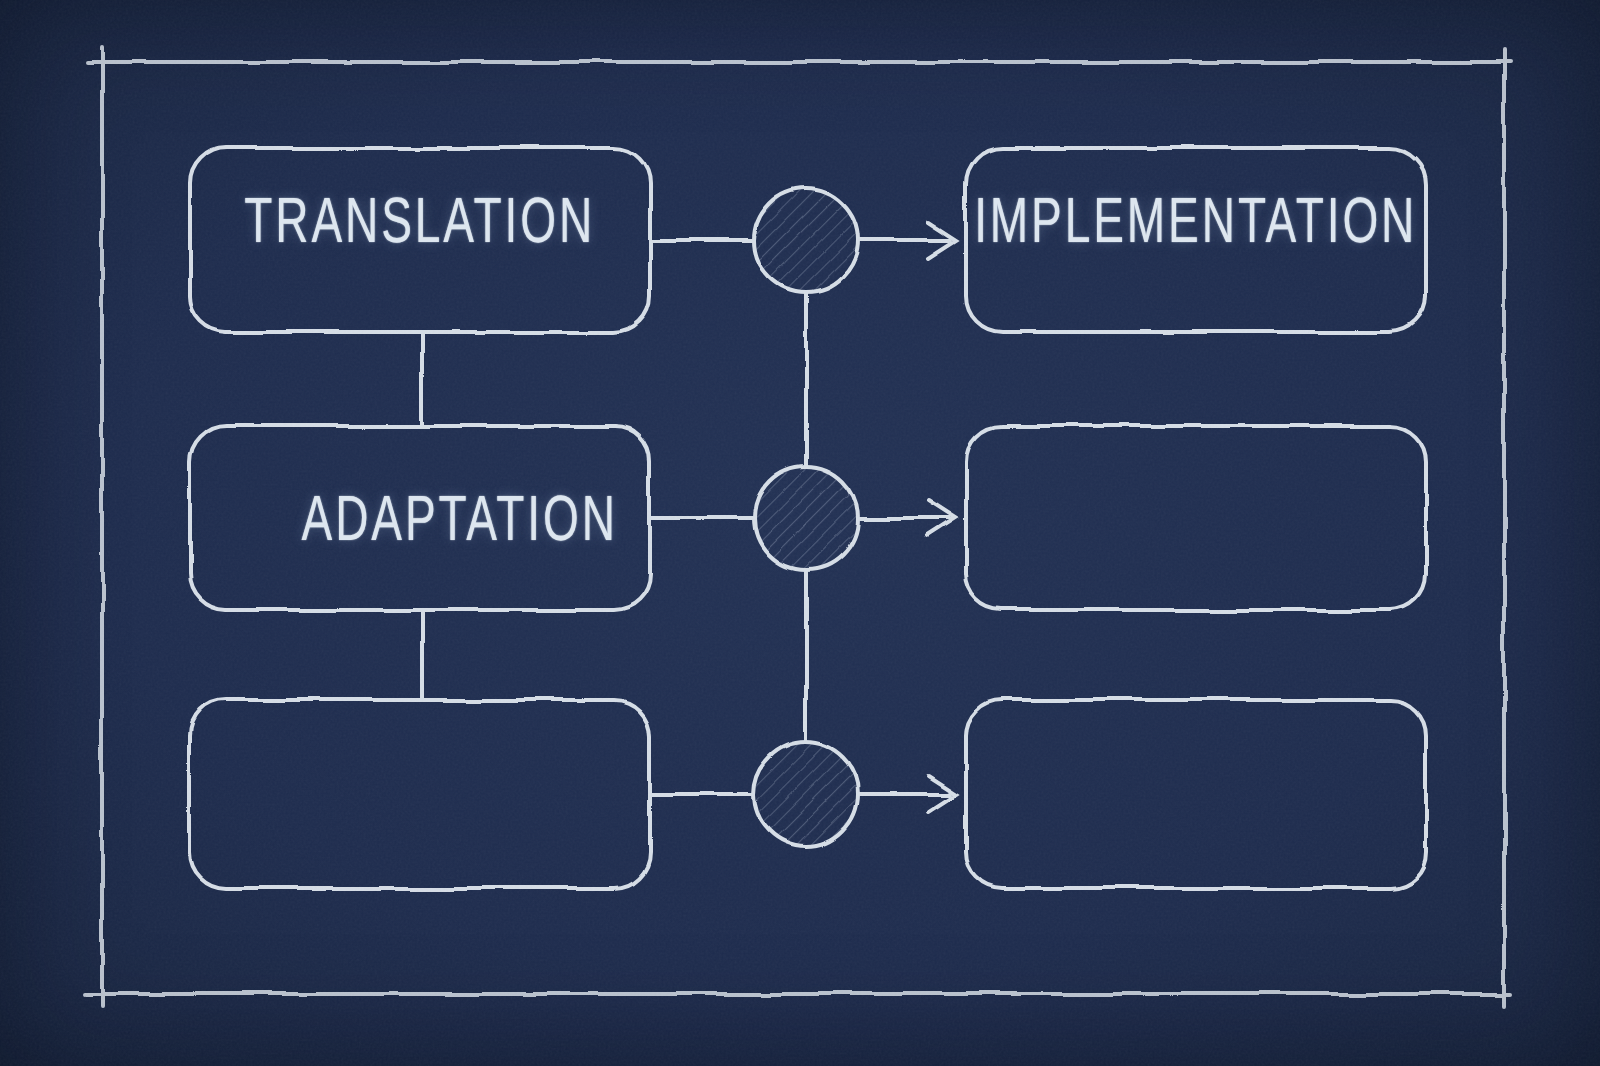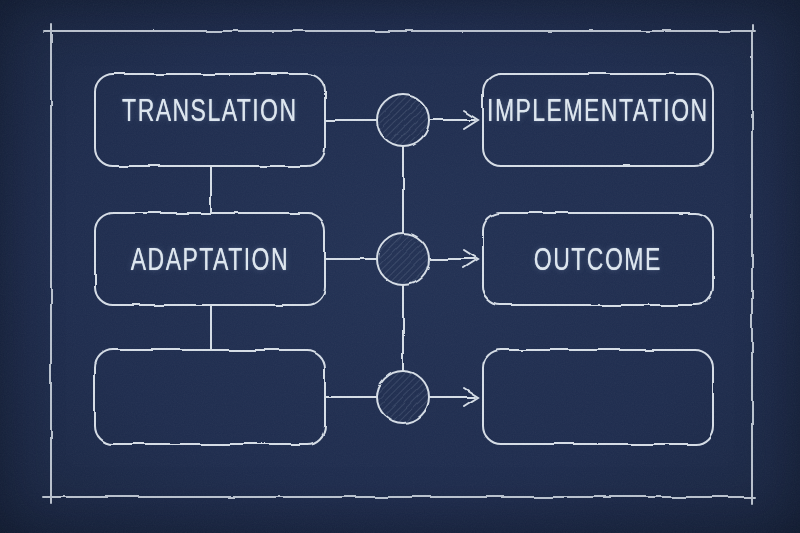--- a/index.html
+++ b/index.html
@@ -22,21 +22,21 @@
     letter-spacing:2px;
     line-height:40px;
     text-align:center;
     text-shadow:0 0 1px rgba(228,237,246,.75), 0 0 7px rgba(170,195,225,.28);
     white-space:nowrap;
   }
   .node-label .line{display:block;transform:scaleX(.72);transform-origin:50% 50%;}
   .col-left{left:95px;}
   .col-right{left:483px;border-radius:19px;}
   .row-1{top:74px;height:72px;}
-  .row-2{top:213px;height:92px;}
+  .row-2{top:213px;height:92px;padding-left:20px;}
   .row-3{top:350px;height:94px;}
 </style>
 </head>
 <body>
 
 <div class="canvas">
 
   <svg class="layer" viewBox="0 0 800 533" aria-hidden="true">
     <defs>
       <filter id="chalk" x="-5%" y="-5%" width="110%" height="110%">
@@ -97,17 +97,14 @@
   <div class="node-label col-left row-1">
     <span class="line">TRANSLATION</span>
   </div>
   <div class="node-label col-left row-2">
     <span class="line">ADAPTATION</span>
   </div>
 
   <div class="node-label col-right row-1">
     <span class="line">IMPLEMENTATION</span>
   </div>
-  <div class="node-label col-right row-2">
-    <span class="line">OUTCOME</span>
-  </div>
 
 </div>
 
 </body></html>

